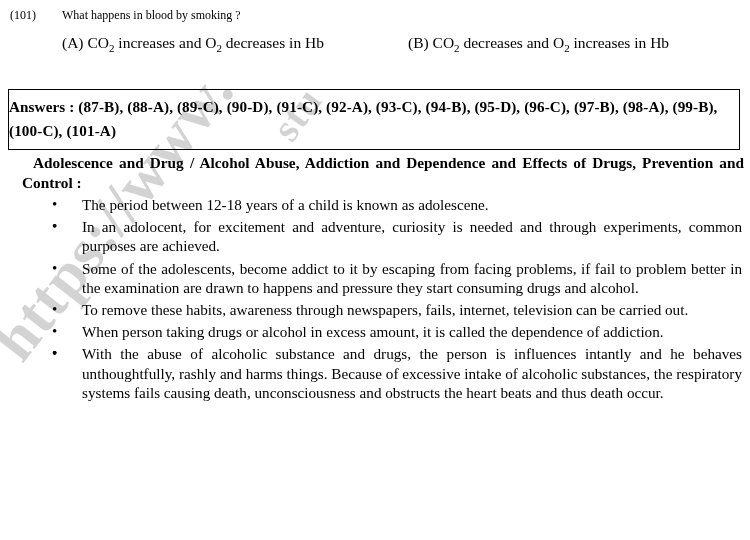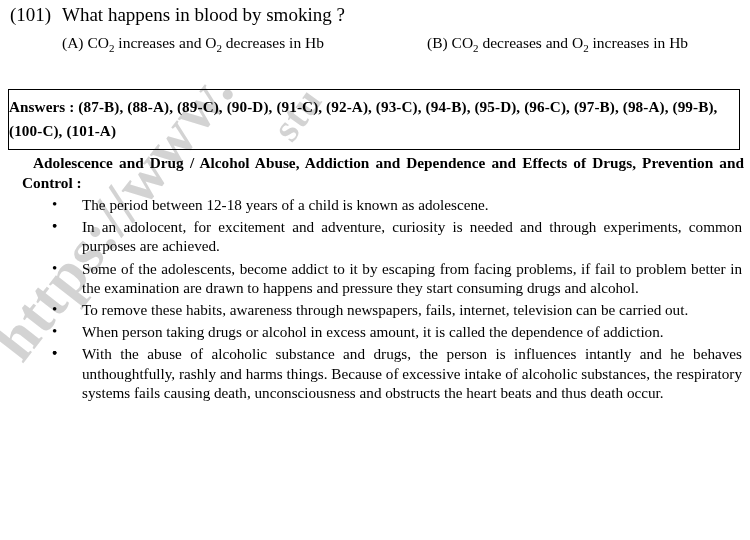--- a/index.html
+++ b/index.html
@@ -63,21 +63,21 @@
   #content {
     position: relative;
     z-index: 10;
   }
 
   .question-row {
     position: absolute;
     left: 10px;
     top: 5px;
     width: 730px;
-    font-size: 19px;
+    font-size: 12px;
     line-height: 20px;
   }
   .q-number {
     display: inline-block;
     width: 52px;
     vertical-align: top;
   }
   .q-text {
     display: inline-block;
     vertical-align: top;
@@ -94,21 +94,21 @@
     height: 26px;
   }
   .option {
     position: absolute;
     font-size: 15.5px;
     line-height: 22px;
     white-space: nowrap;
     text-align: center;
   }
   .opt-col-a { left: 62px; }
-  .opt-col-b { left: 427px; }
+  .opt-col-b { left: 408px; }
 
   sub {
     font-size: 11px;
     vertical-align: baseline;
     position: relative;
     top: 4px;
   }
 
   
   #answers-box {

